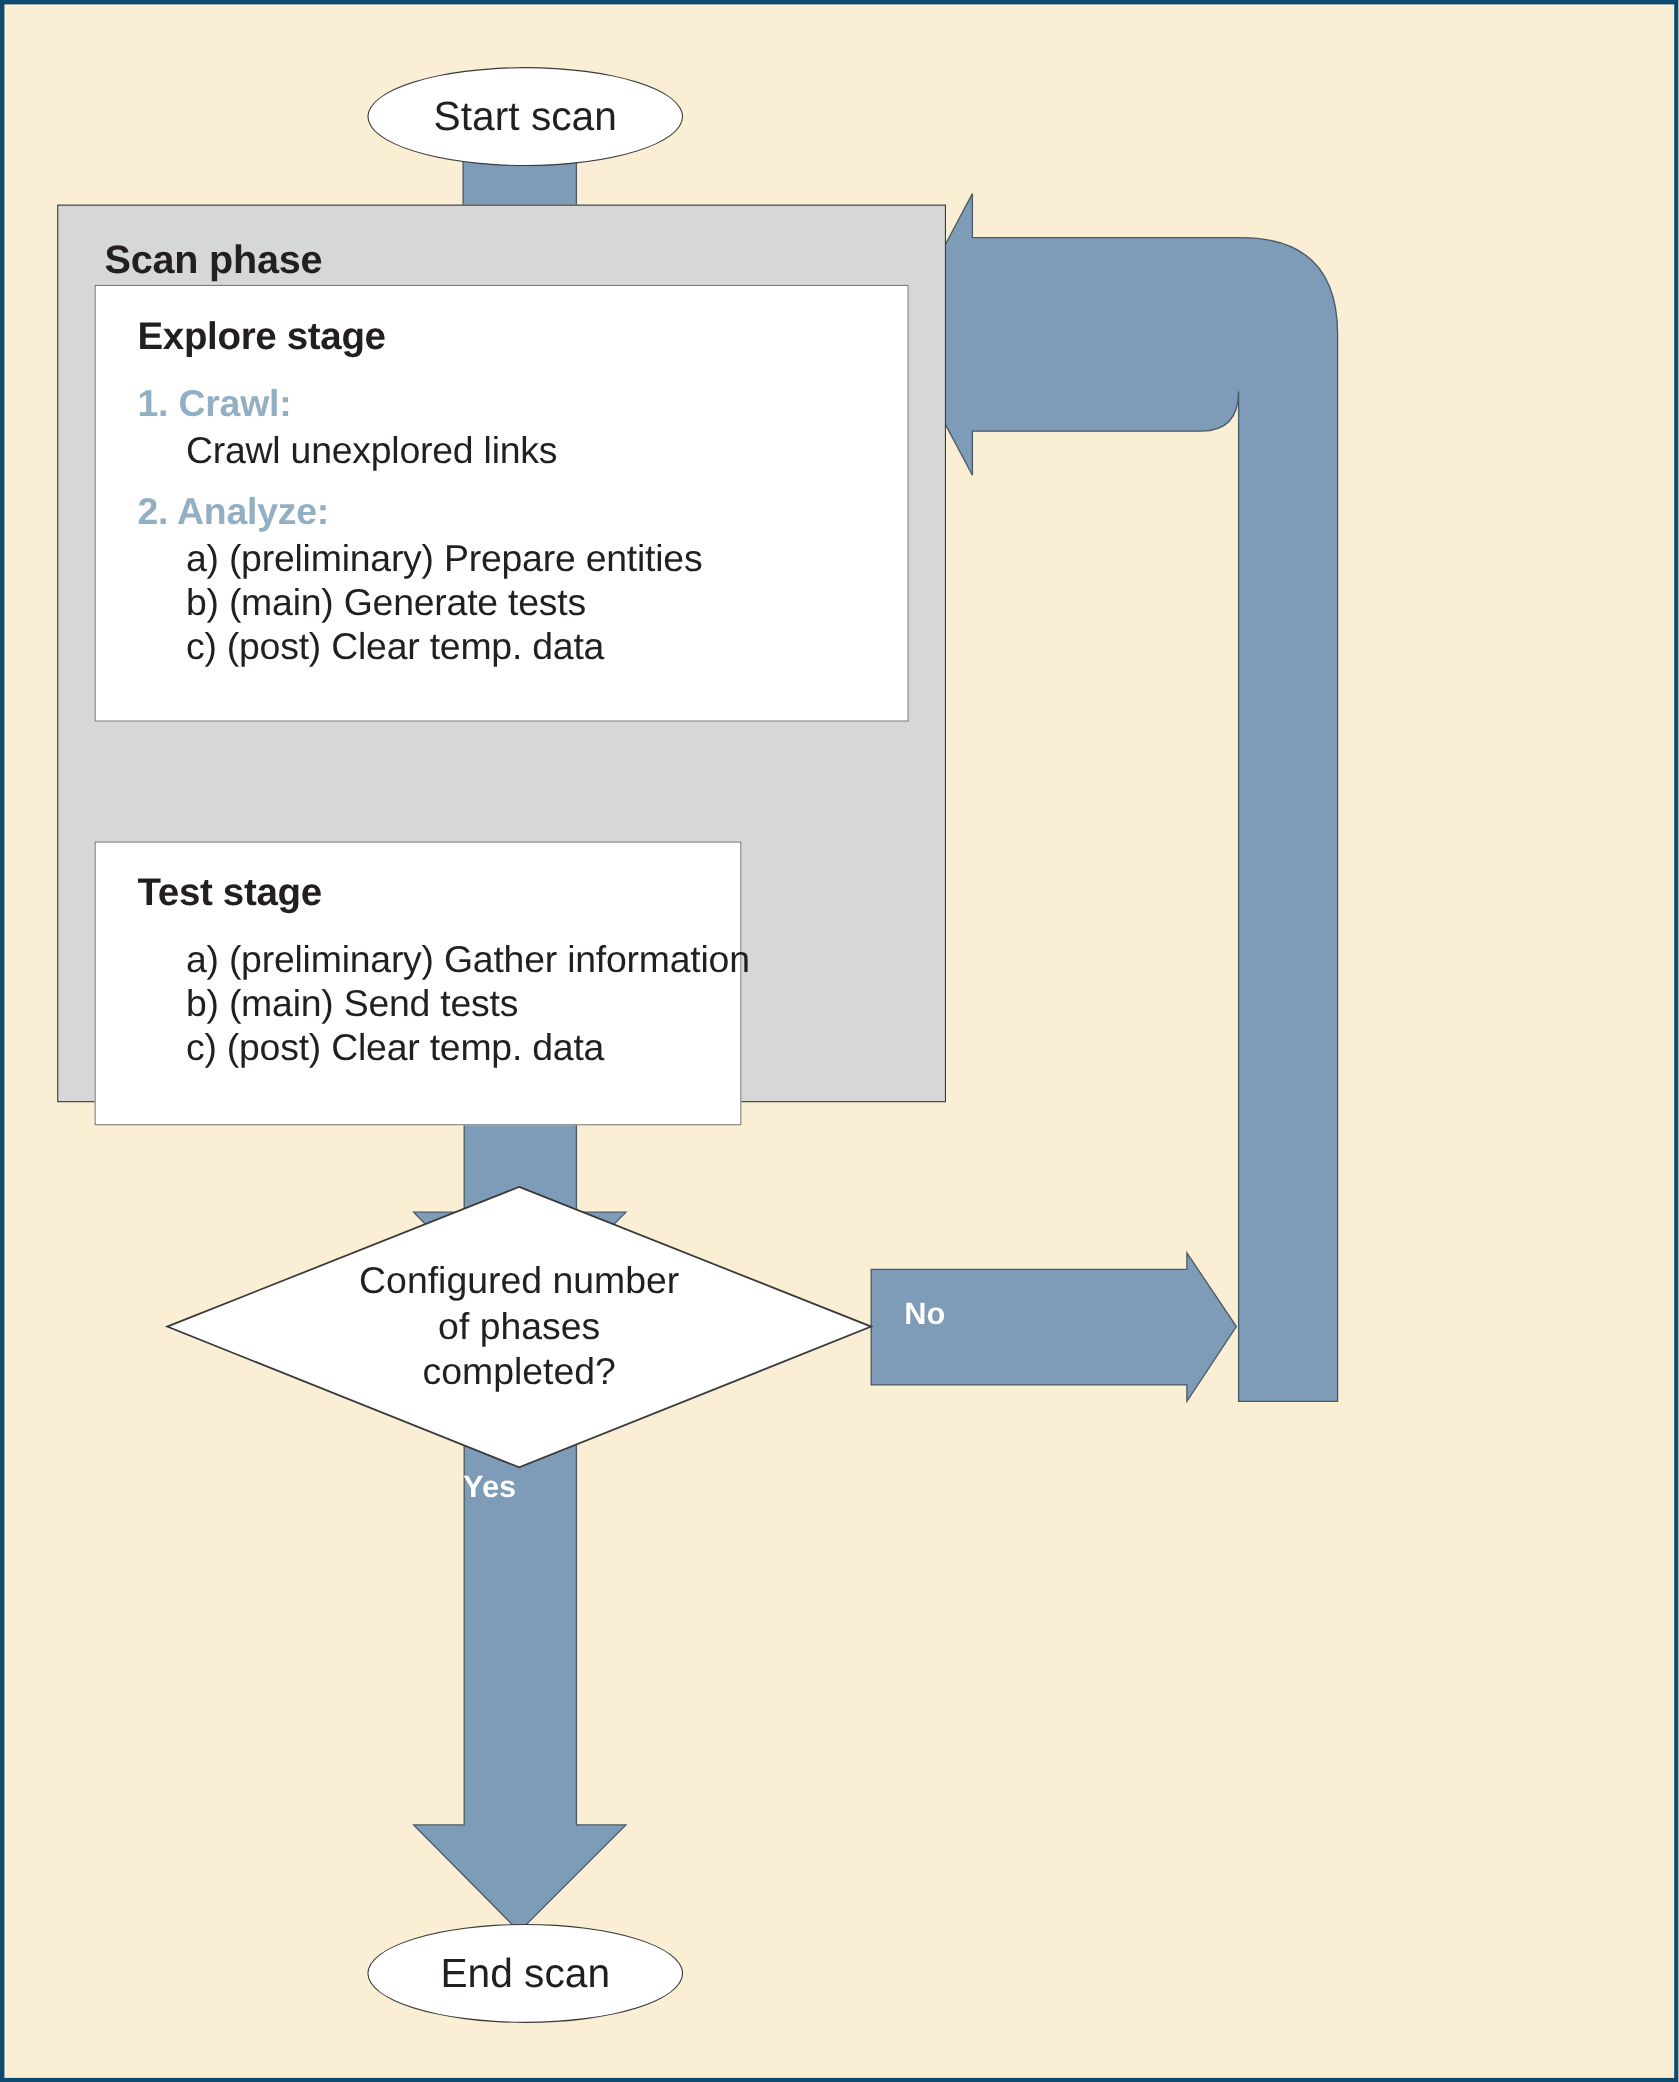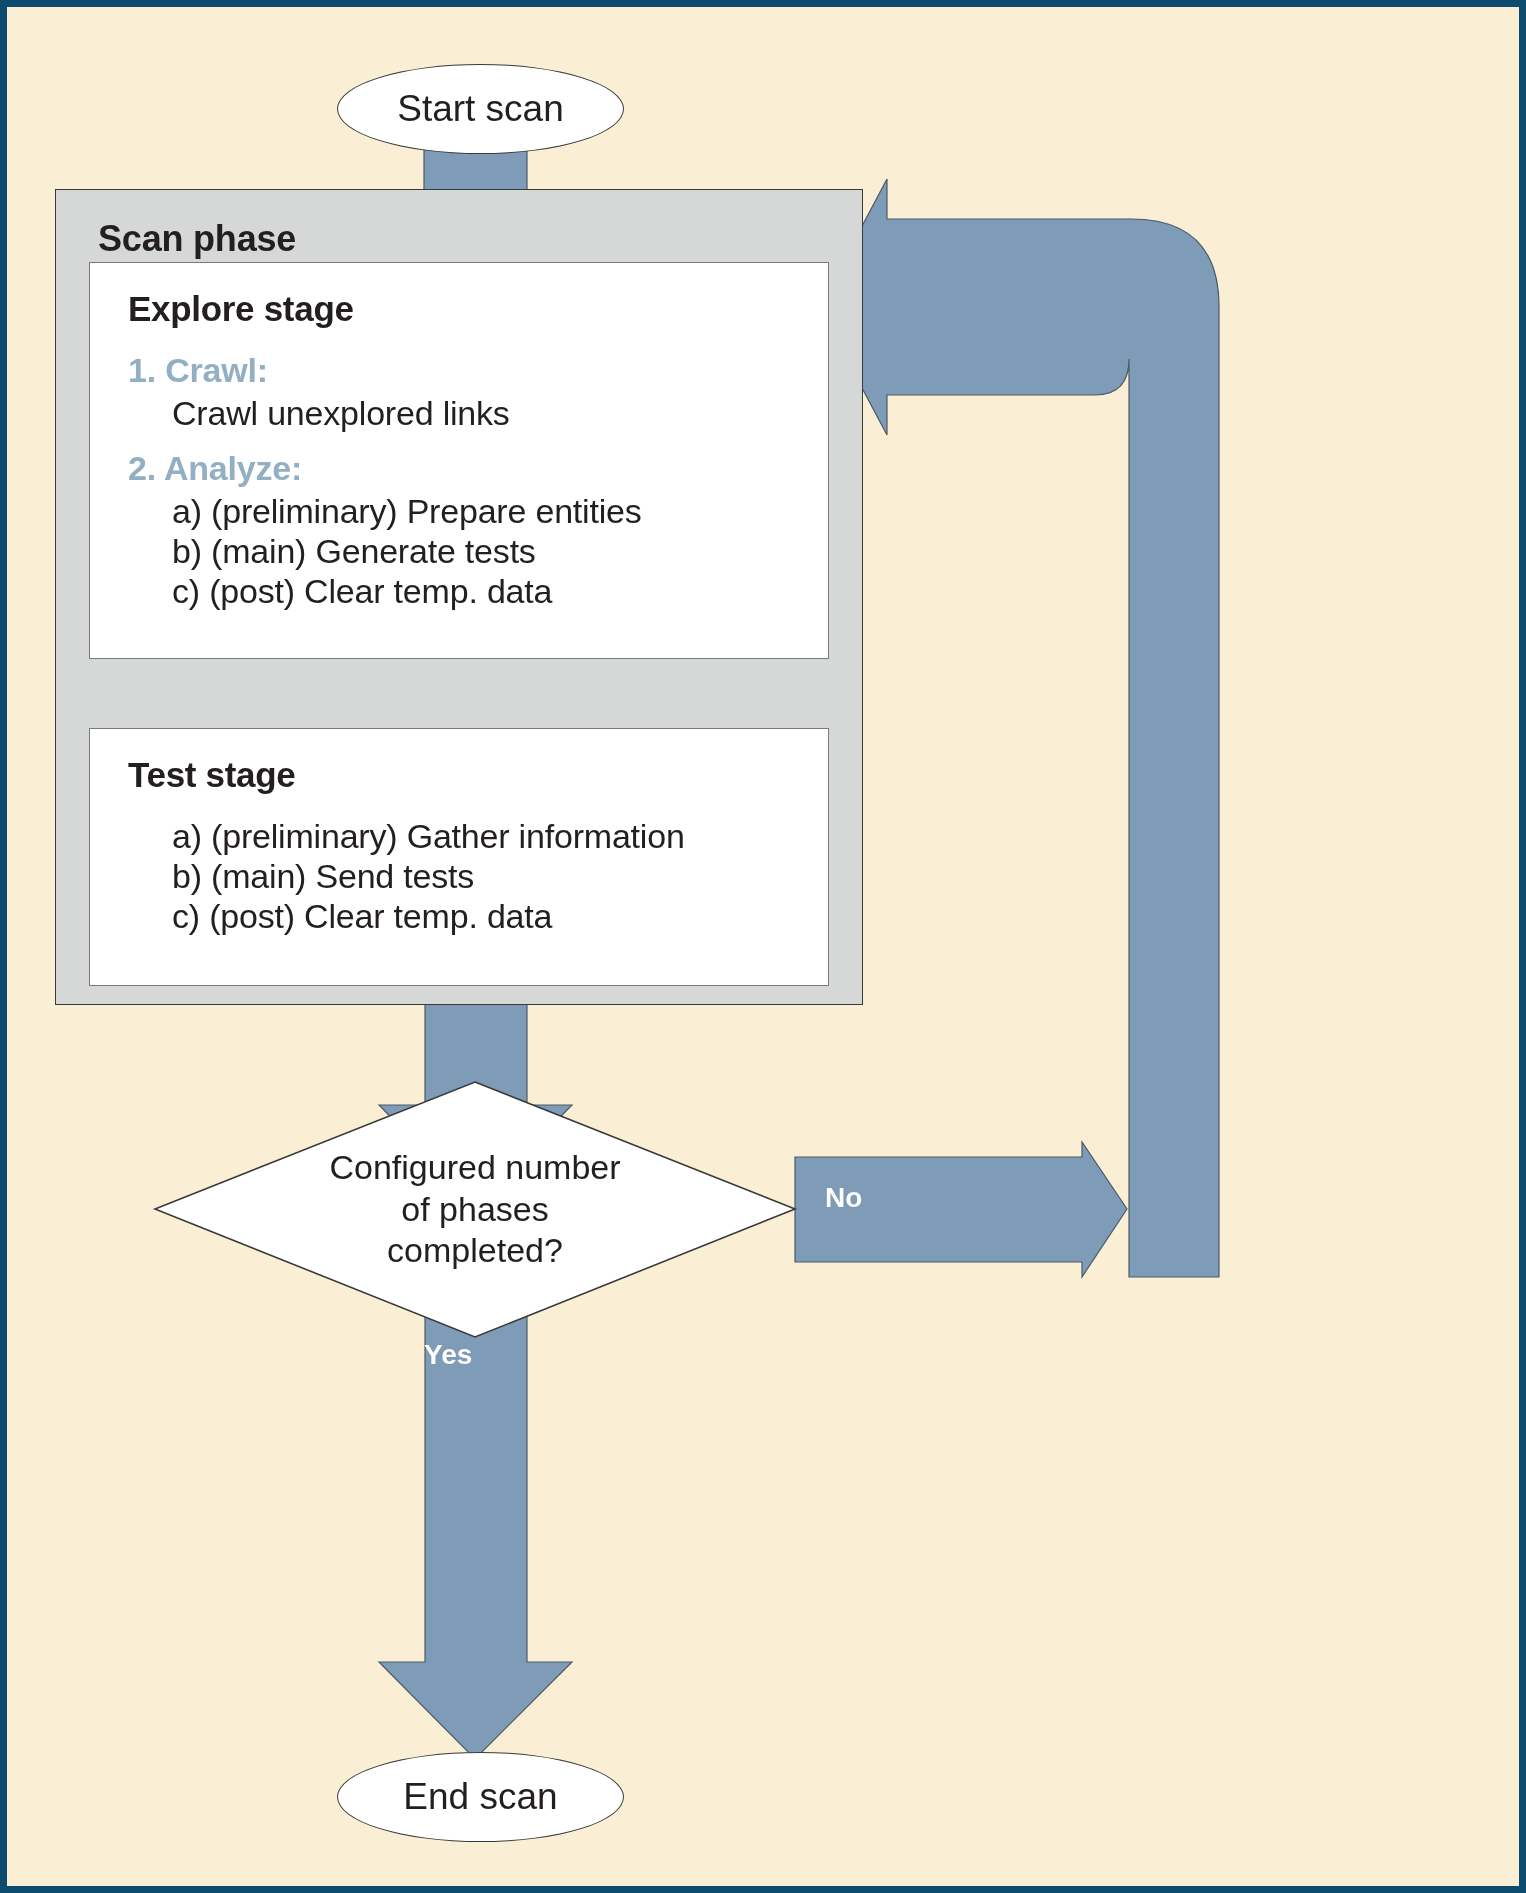--- a/index.html
+++ b/index.html
@@ -2,21 +2,21 @@
 <html><head>
 <meta charset="utf-8">
 <style>
   html,body{margin:0;padding:0;background:#ffffff;}
   body{font-family:"Liberation Sans",sans-serif;}
 
   #canvas{
     position:relative;
     width:1526px;height:1893px;
     background:#FAEFD4;
-    border:7px solid #0c4a6e;
+    border:4px solid #0c4a6e;
     box-sizing:border-box;
     overflow:hidden;
   }
 
   
   #arrows{position:absolute;left:0;top:0;width:1526px;height:1893px;}
 
   
   .terminator{
     position:absolute;
@@ -48,21 +48,21 @@
 
   
   .stage{
     position:absolute;
     background:#ffffff;
     border:1.5px solid #7a7a7a;
     box-sizing:border-box;
     z-index:3;
   }
   #explore-stage{left:82px;top:255px;width:740px;height:397px;}
-  #test-stage{left:82px;top:721px;width:740px;height:258px;}
+  #test-stage{left:82px;top:761px;width:588px;height:258px;}
 
   .stage-title{
     font-size:35px;font-weight:bold;color:#231f20;
     margin:26px 0 0 38px;
     letter-spacing:-0.3px;
   }
 
   .num-head{
     font-size:34px;font-weight:bold;color:#92AFC4;
     margin:16px 10px 0 38px;

